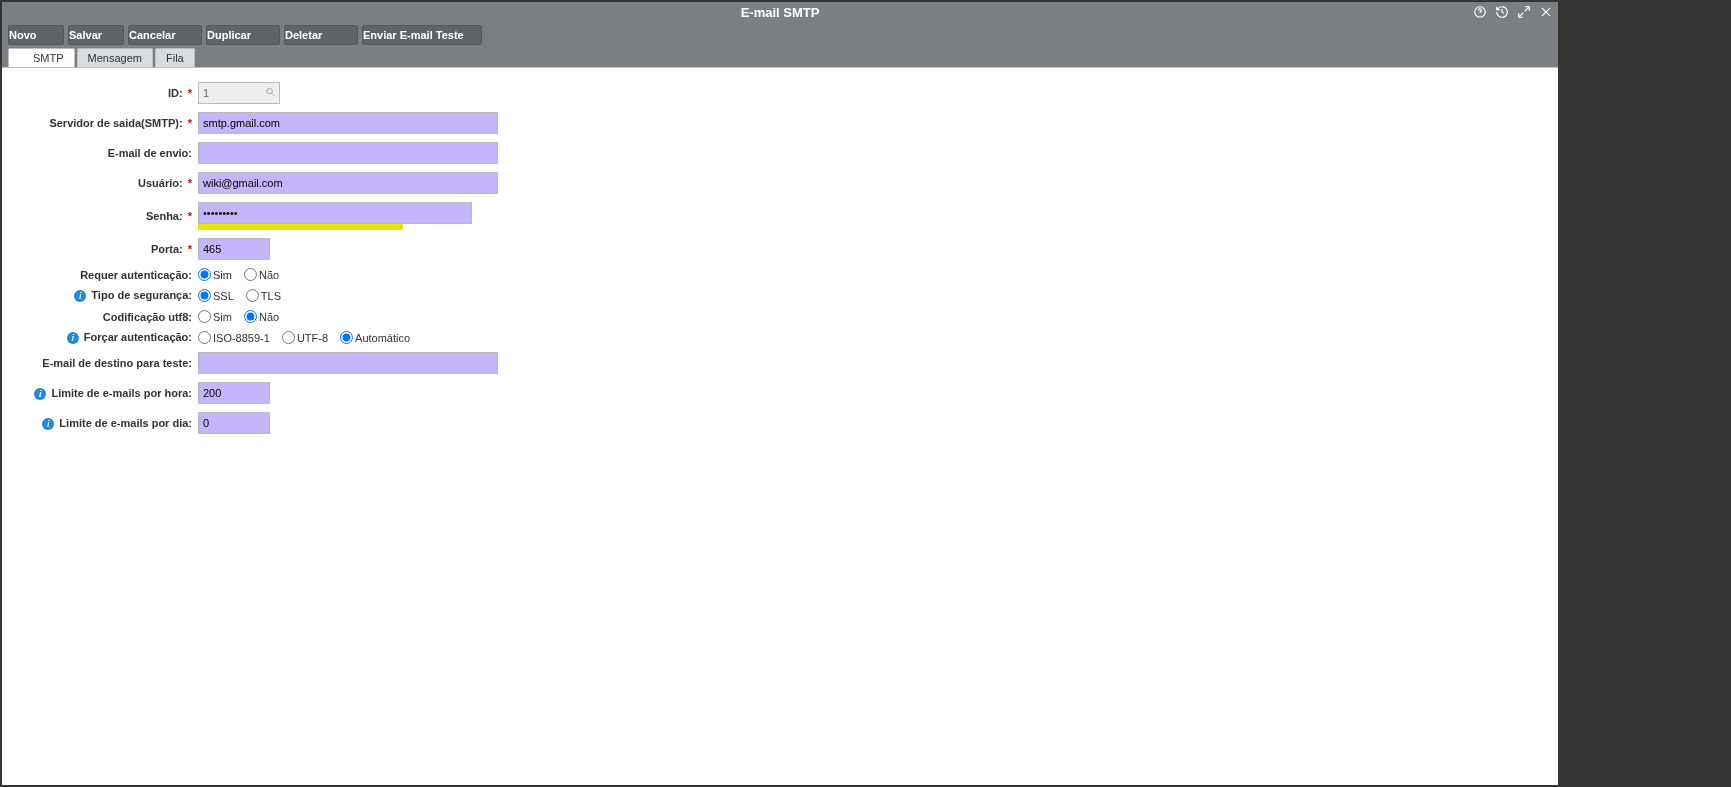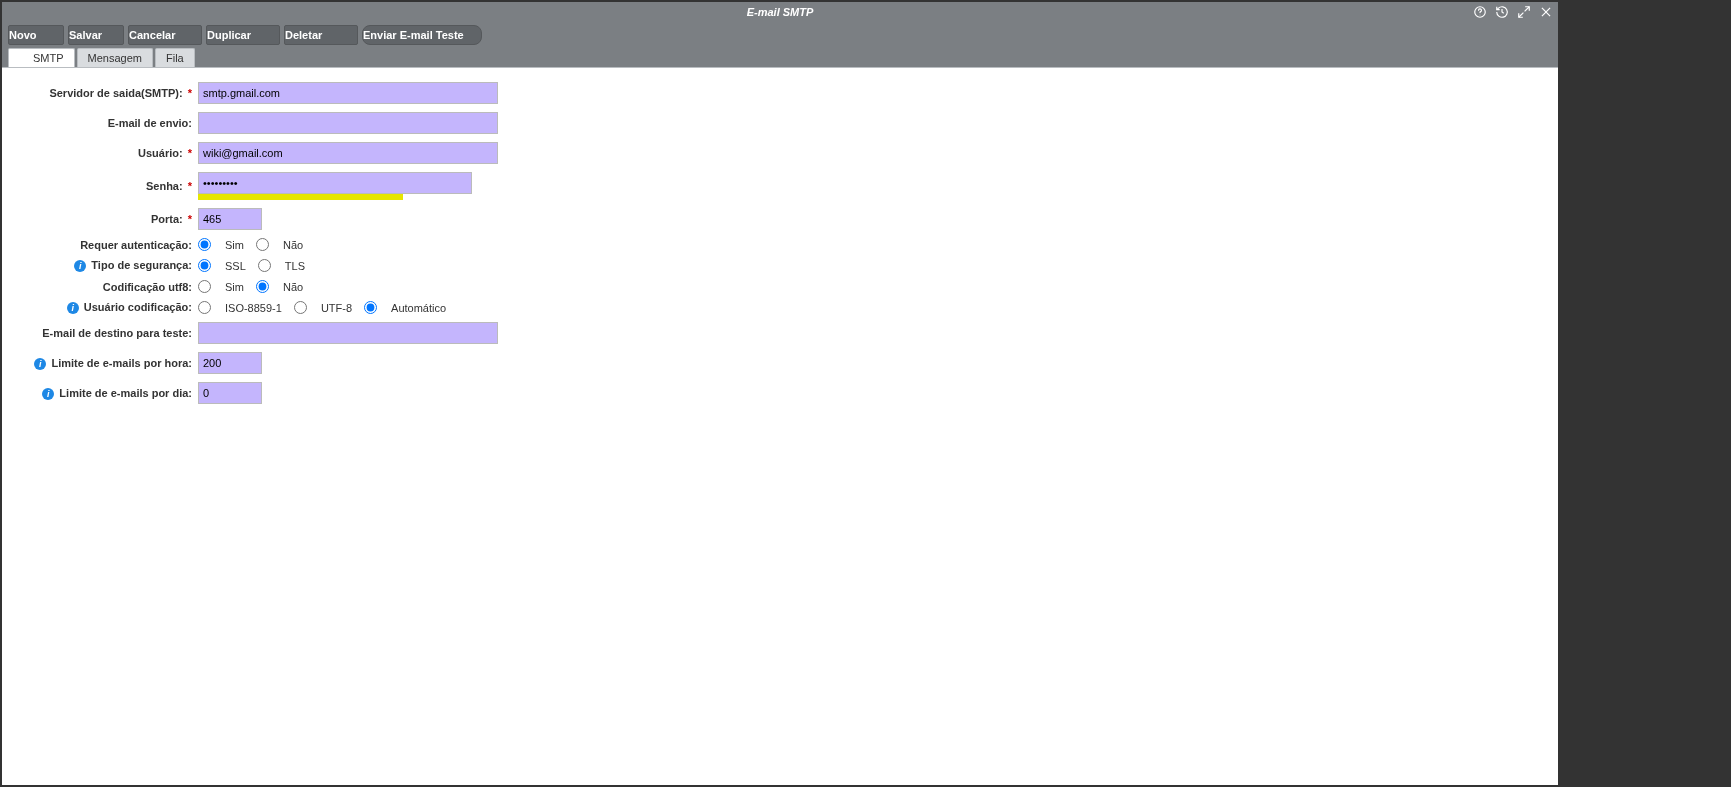--- a/index.html
+++ b/index.html
@@ -1,47 +1,47 @@
 <!DOCTYPE html>
 <html><head>
 <meta charset="utf-8">
 <style>
   * { box-sizing: border-box; }
   html, body { margin:0; padding:0; height:100%; font-family:Arial,Helvetica,sans-serif; font-size:11px; background:#fff; }
   .outer { width:1731px; height:787px; background:#333; position:relative; }
   .window { position:absolute; left:2px; top:2px; right:173px; bottom:2px; background:#7b7f83; display:flex; flex-direction:column; }
-  .titlebar { height:20px; display:flex; align-items:center; justify-content:center; position:relative; color:#fff; font-weight:bold; font-size:11px;font-style:italic; }
+  .titlebar { height:20px; display:flex; align-items:center; justify-content:center; position:relative; color:#fff; font-weight:bold; font-size:13px; }
   .title-icons { position:absolute; right:4px; top:0; height:100%; display:flex; align-items:center; gap:6px; }
   .title-icons span { color:#fff; cursor:pointer; display:inline-flex; align-items:center; justify-content:center; width:16px; height:16px; }
   .title-icons svg { width:14px; height:14px; fill:none; stroke:#fff; stroke-width:2; }
   .toolbar { padding:3px 6px; display:flex; gap:4px; }
   .btn { background:#606468; border:1px solid #55585b; color:#fff; font-size:11px; font-weight:bold; padding:3px 0; min-width:56px; text-align:left; cursor:pointer; border-radius:2px; }
   .btn.wide { min-width:74px; }
-  .btn.wider { min-width:120px;border-radius:8px; }
+  .btn.wider { min-width:120px; }
   .tabbar { display:flex; gap:2px; padding:0 6px; }
   .tab { background:#d9dcdf; border:1px solid #b9bdc1; border-bottom:none; padding:3px 10px; font-size:11px; color:#333; cursor:pointer; border-radius:2px 2px 0 0; }
   .tab.active { background:#fff; color:#333;padding-left:24px; }
   .content { flex:1; background:#fff; border-top:1px solid #b9bdc1; overflow:auto; padding:10px 0 0 0; }
   .form { display:table; }
   .row { display:table-row; }
   .label-cell { display:table-cell; text-align:right; vertical-align:middle; padding:4px 0 4px 0; width:190px; font-size:11px; color:#333; font-weight:bold; white-space:nowrap; }
   .req { color:#c00; margin-left:2px; }
   .info-icon { display:inline-flex; width:12px; height:12px; border-radius:50%; background:#1e88e5; color:#fff; align-items:center; justify-content:center; font-size:9px; font-style:italic; font-weight:bold; margin-right:2px; vertical-align:middle; }
   .field-cell { display:table-cell; vertical-align:middle; padding:4px 6px; }
   input[type=text], input[type=password] { border:1px solid #bbb; padding:3px 4px; font-size:11px; height:22px; background:#c4b5fd; }
   input[type=text].ro { background:#eee; color:#666; }
   .w300 { width:300px; }
-  .w60  { width:64px; }
+  .w60  { width:72px; }
   .id-wrap { position:relative; display:inline-block; }
   .id-wrap .search-icon { position:absolute; right:4px; top:50%; transform:translateY(-50%); color:#999; pointer-events:none; }
   .id-wrap input { width:82px; padding-right:18px; }
   .pw-wrap { display:flex; flex-direction:column; }
   .pw-meter { width:205px; height:6px; background:#e6e600; margin-top:-0px; }
   .radio-group { display:flex; align-items:center; gap:12px; font-size:11px; color:#333; }
-  .radio-group label { display:flex; align-items:flex-end; gap:14px; cursor:pointer; font-weight:normal; }
+  .radio-group label { display:flex; align-items:flex-end; gap:2px; cursor:pointer; font-weight:normal; }
   .radio-group input { margin:0; }
 </style>
 </head>
 <body>
 
 <div class="outer">
   <div class="window">
 
     <div class="titlebar">
       <span>E-mail SMTP</span>
@@ -88,20 +88,34 @@
 
     <div class="tabbar">
       <div class="tab active">SMTP</div>
       <div class="tab">Mensagem</div>
       <div class="tab">Fila</div>
     </div>
 
     <div class="content">
       <div class="form">
 
+        <div class="row">
+          <div class="label-cell"><span>ID:</span> <span class="req">*</span></div>
+          <div class="field-cell">
+            <span class="id-wrap">
+              <input type="text" class="ro" readonly="" value="1" style="">
+              <span class="search-icon">
+                <svg width="11" height="11" viewBox="0 0 24 24" fill="none" stroke="#999" stroke-width="2">
+                    <circle cx="10" cy="10" r="6"></circle>
+                    <line x1="20" y1="20" x2="14.5" y2="14.5"></line>
+                  </svg>
+              </span>
+            </span>
+          </div>
+        </div>
 
         <div class="row">
           <div class="label-cell"><span>Servidor de saida(SMTP):</span> <span class="req">*</span></div>
           <div class="field-cell"><input type="text" class="w300" value="smtp.gmail.com" style=""></div>
         </div>
 
         <div class="row">
           <div class="label-cell"><span>E-mail de envio:</span></div>
           <div class="field-cell"><input type="text" class="w300" value="" style=""></div>
         </div>
@@ -168,21 +182,21 @@
                 </label>
               <label>
                   <input type="radio" name="cu" checked="" style="">
                   <span>Não</span>
                 </label>
             </div>
           </div>
         </div>
 
         <div class="row">
-          <div class="label-cell"><span class="info-icon">i</span> <span>Usuário codificação:</span></div>
+          <div class="label-cell"><span class="info-icon">i</span> <span>Forçar autenticação:</span></div>
           <div class="field-cell">
             <div class="radio-group">
               <label>
                   <input type="radio" name="fc" style="">
                   <span>ISO-8859-1</span>
                 </label>
               <label>
                   <input type="radio" name="fc" style="">
                   <span>UTF-8</span>
                 </label>

